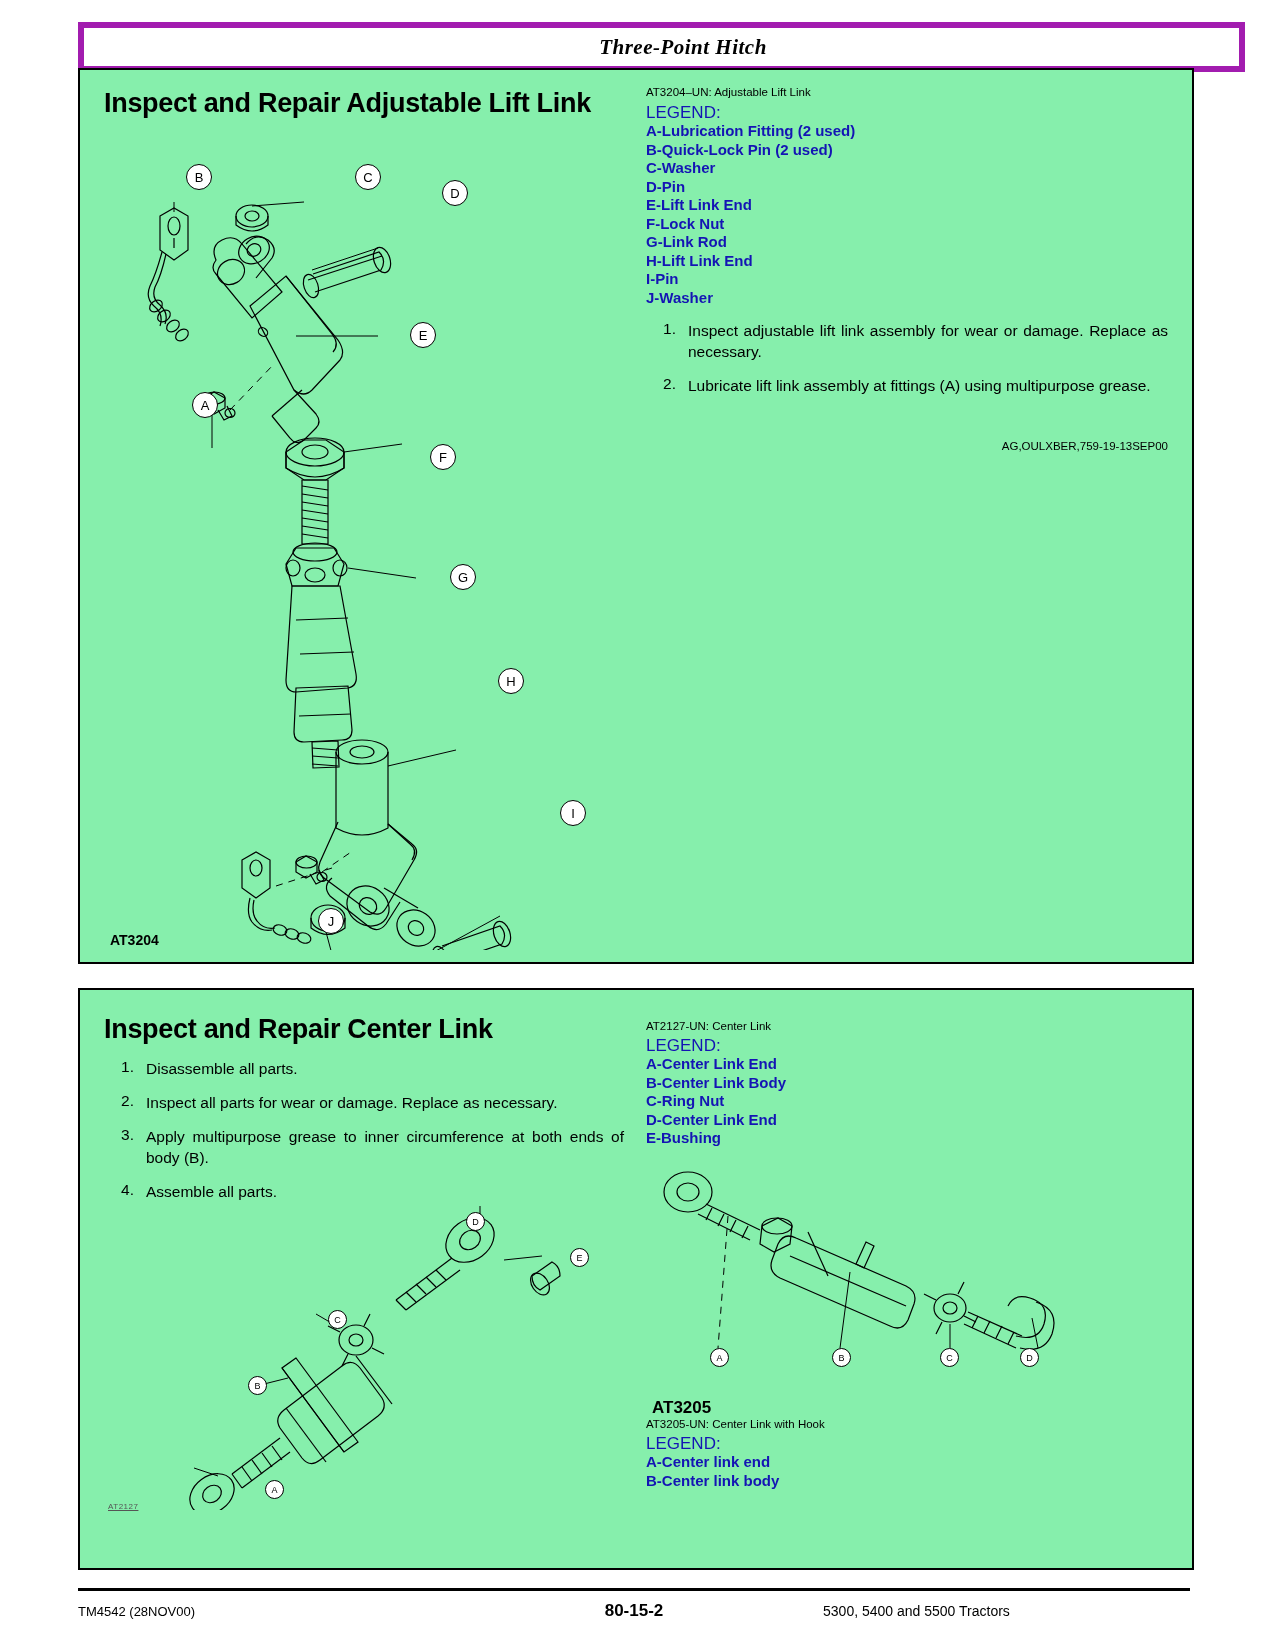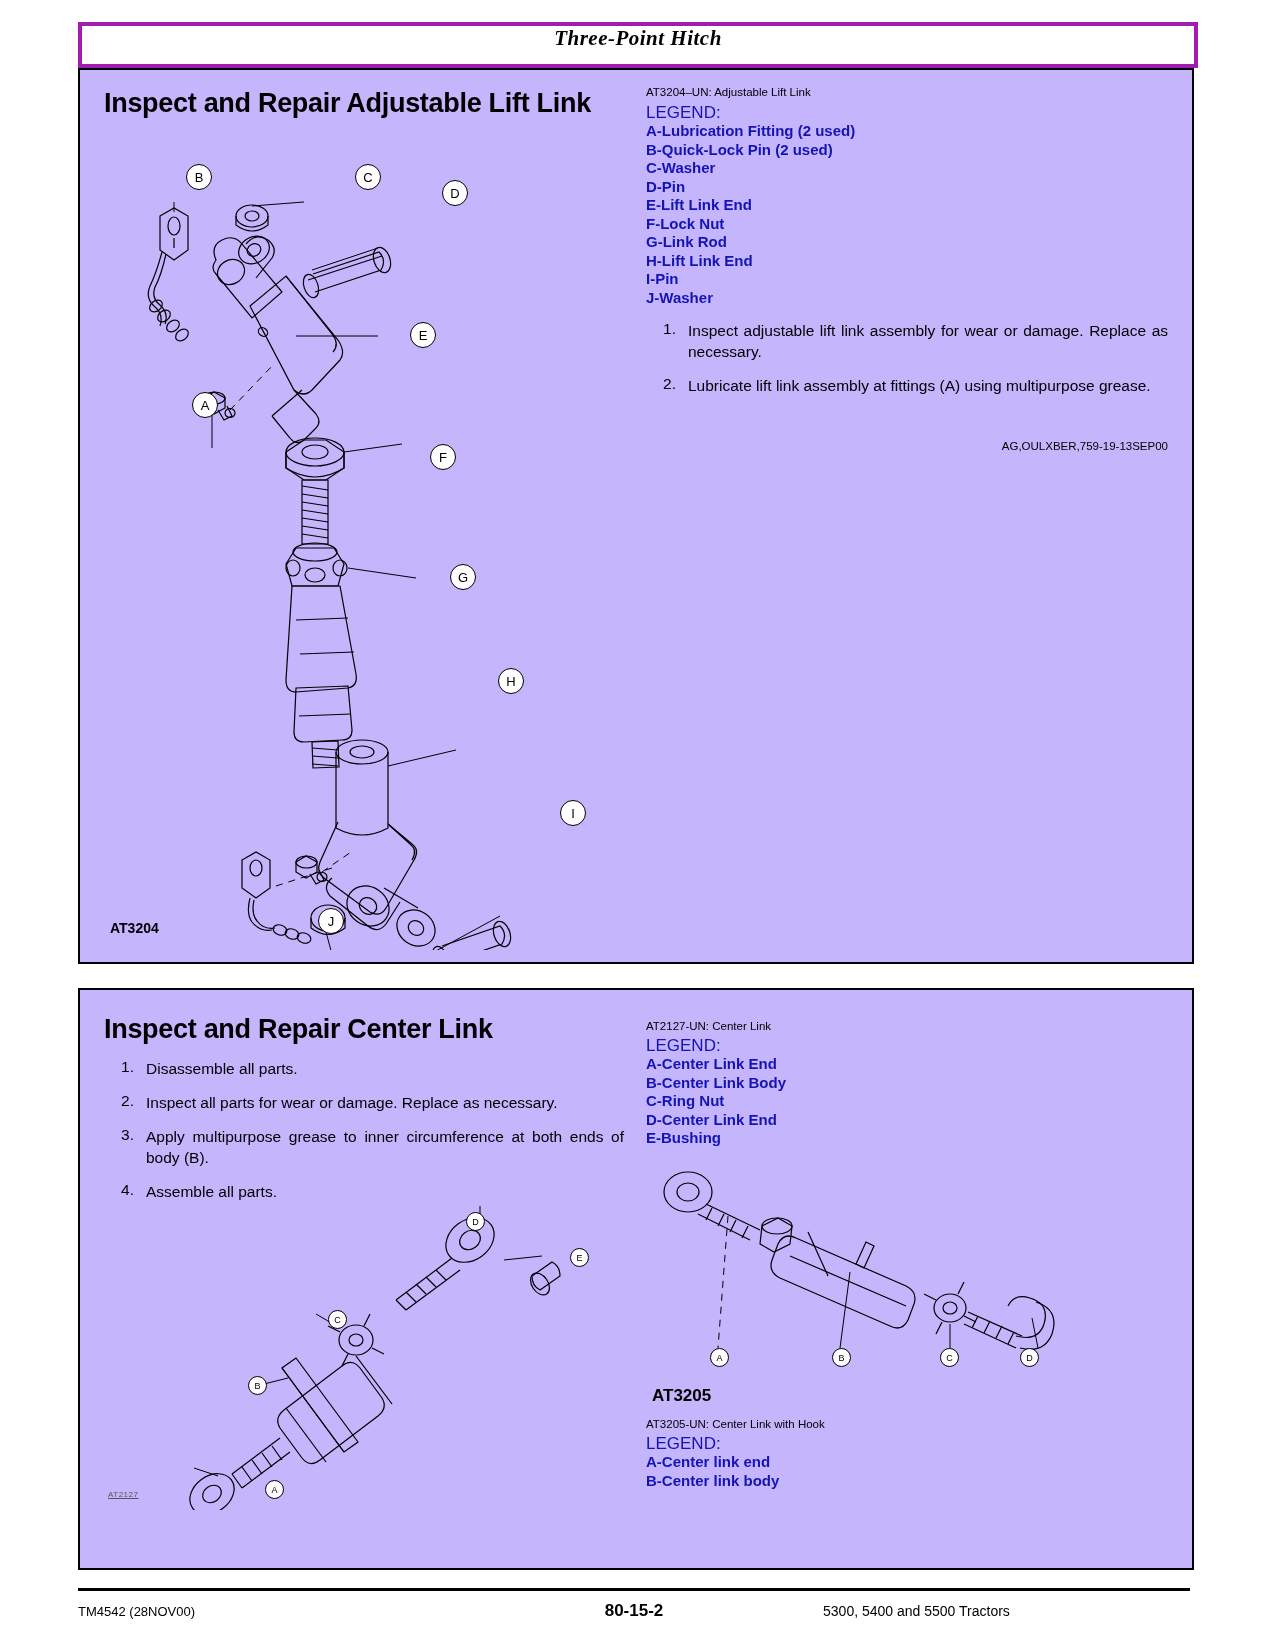--- a/index.html
+++ b/index.html
@@ -8,31 +8,31 @@
     font-family:"Liberation Sans", sans-serif;
     color:#000;
     position:relative;
     overflow:hidden;
   }
   .page{position:absolute;left:0;top:0;width:1275px;height:1650px;}
 
   
   .header-box{
     position:absolute;left:78px;top:22px;width:1112px;height:38px;
-    border:4px solid #a21caf;
-    display:flex;justify-content:center;
+    border:6px solid #a21caf;
+    display:flex;align-items:center;justify-content:center;padding-left:43px;
   }
   .header-title{
     font-family:"Liberation Serif", serif;
     font-style:italic;font-weight:bold;font-size:21px;letter-spacing:.5px;
   }
 
   
   .section-box{
-    position:absolute;border:2px solid #000;background:#c4b5fd;
+    position:absolute;border:2px solid #000;background:#86efac;
   }
   #section-lift{left:78px;top:68px;width:1112px;height:892px;}
   #section-center{left:78px;top:988px;width:1112px;height:578px;}
 
   .section-title{
     position:absolute;
     font-family:"Liberation Sans", sans-serif;
     font-weight:bold;font-size:27px;letter-spacing:-.3px;
   }
   #lift-title{left:24px;top:18px;}
@@ -60,21 +60,21 @@
   .step-text{
     font-size:15.5px;line-height:21px;text-align:justify;
   }
   .step-text.nojust{text-align:left;}
 
   .ref-code{
     position:absolute;font-size:11.5px;white-space:nowrap;
   }
   .fig-id{
     position:absolute;font-family:"Liberation Sans", sans-serif;
-    font-weight:bold;font-size:14px;
+    font-weight:bold;font-size:14px;margin-top:12px;
   }
   .fig-id.small{font-weight:normal;font-size:8px;color:#555;letter-spacing:.5px;}
 
   
   .footer{
     position:absolute;left:78px;top:1588px;width:1112px;
     border-top:3px solid #000;
     padding-top:10px;
     display:flex;align-items:baseline;
   }

